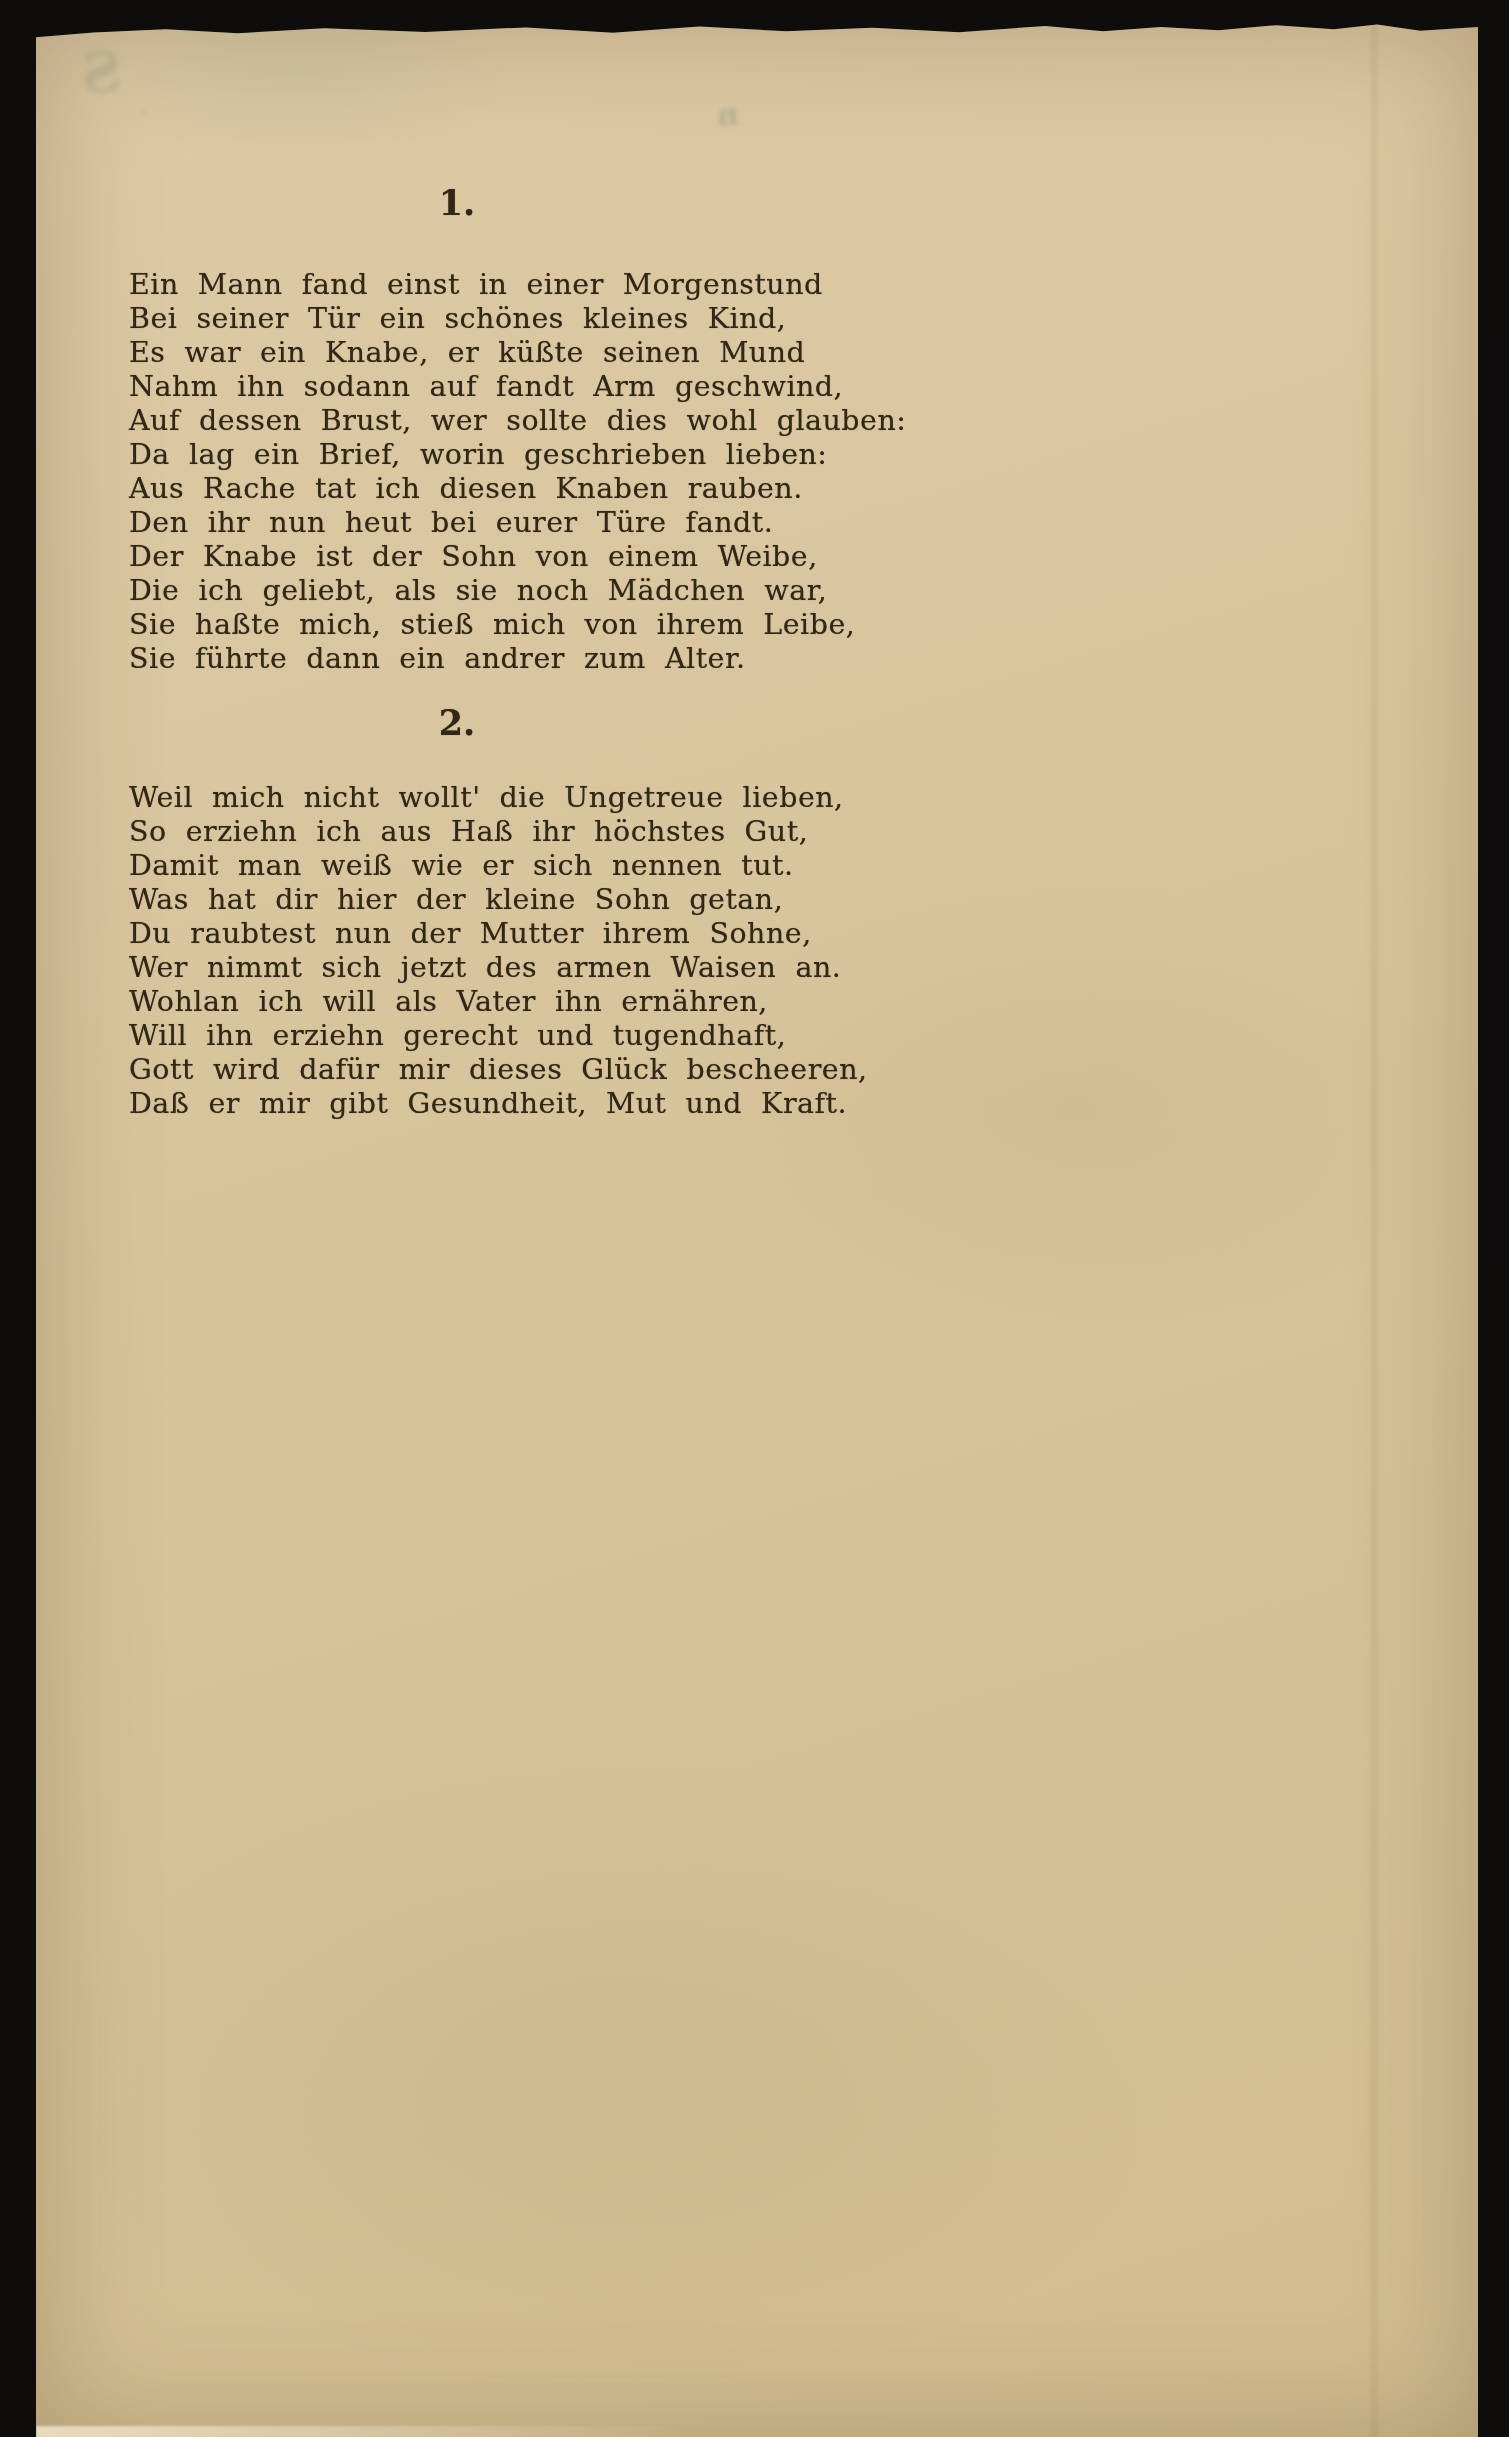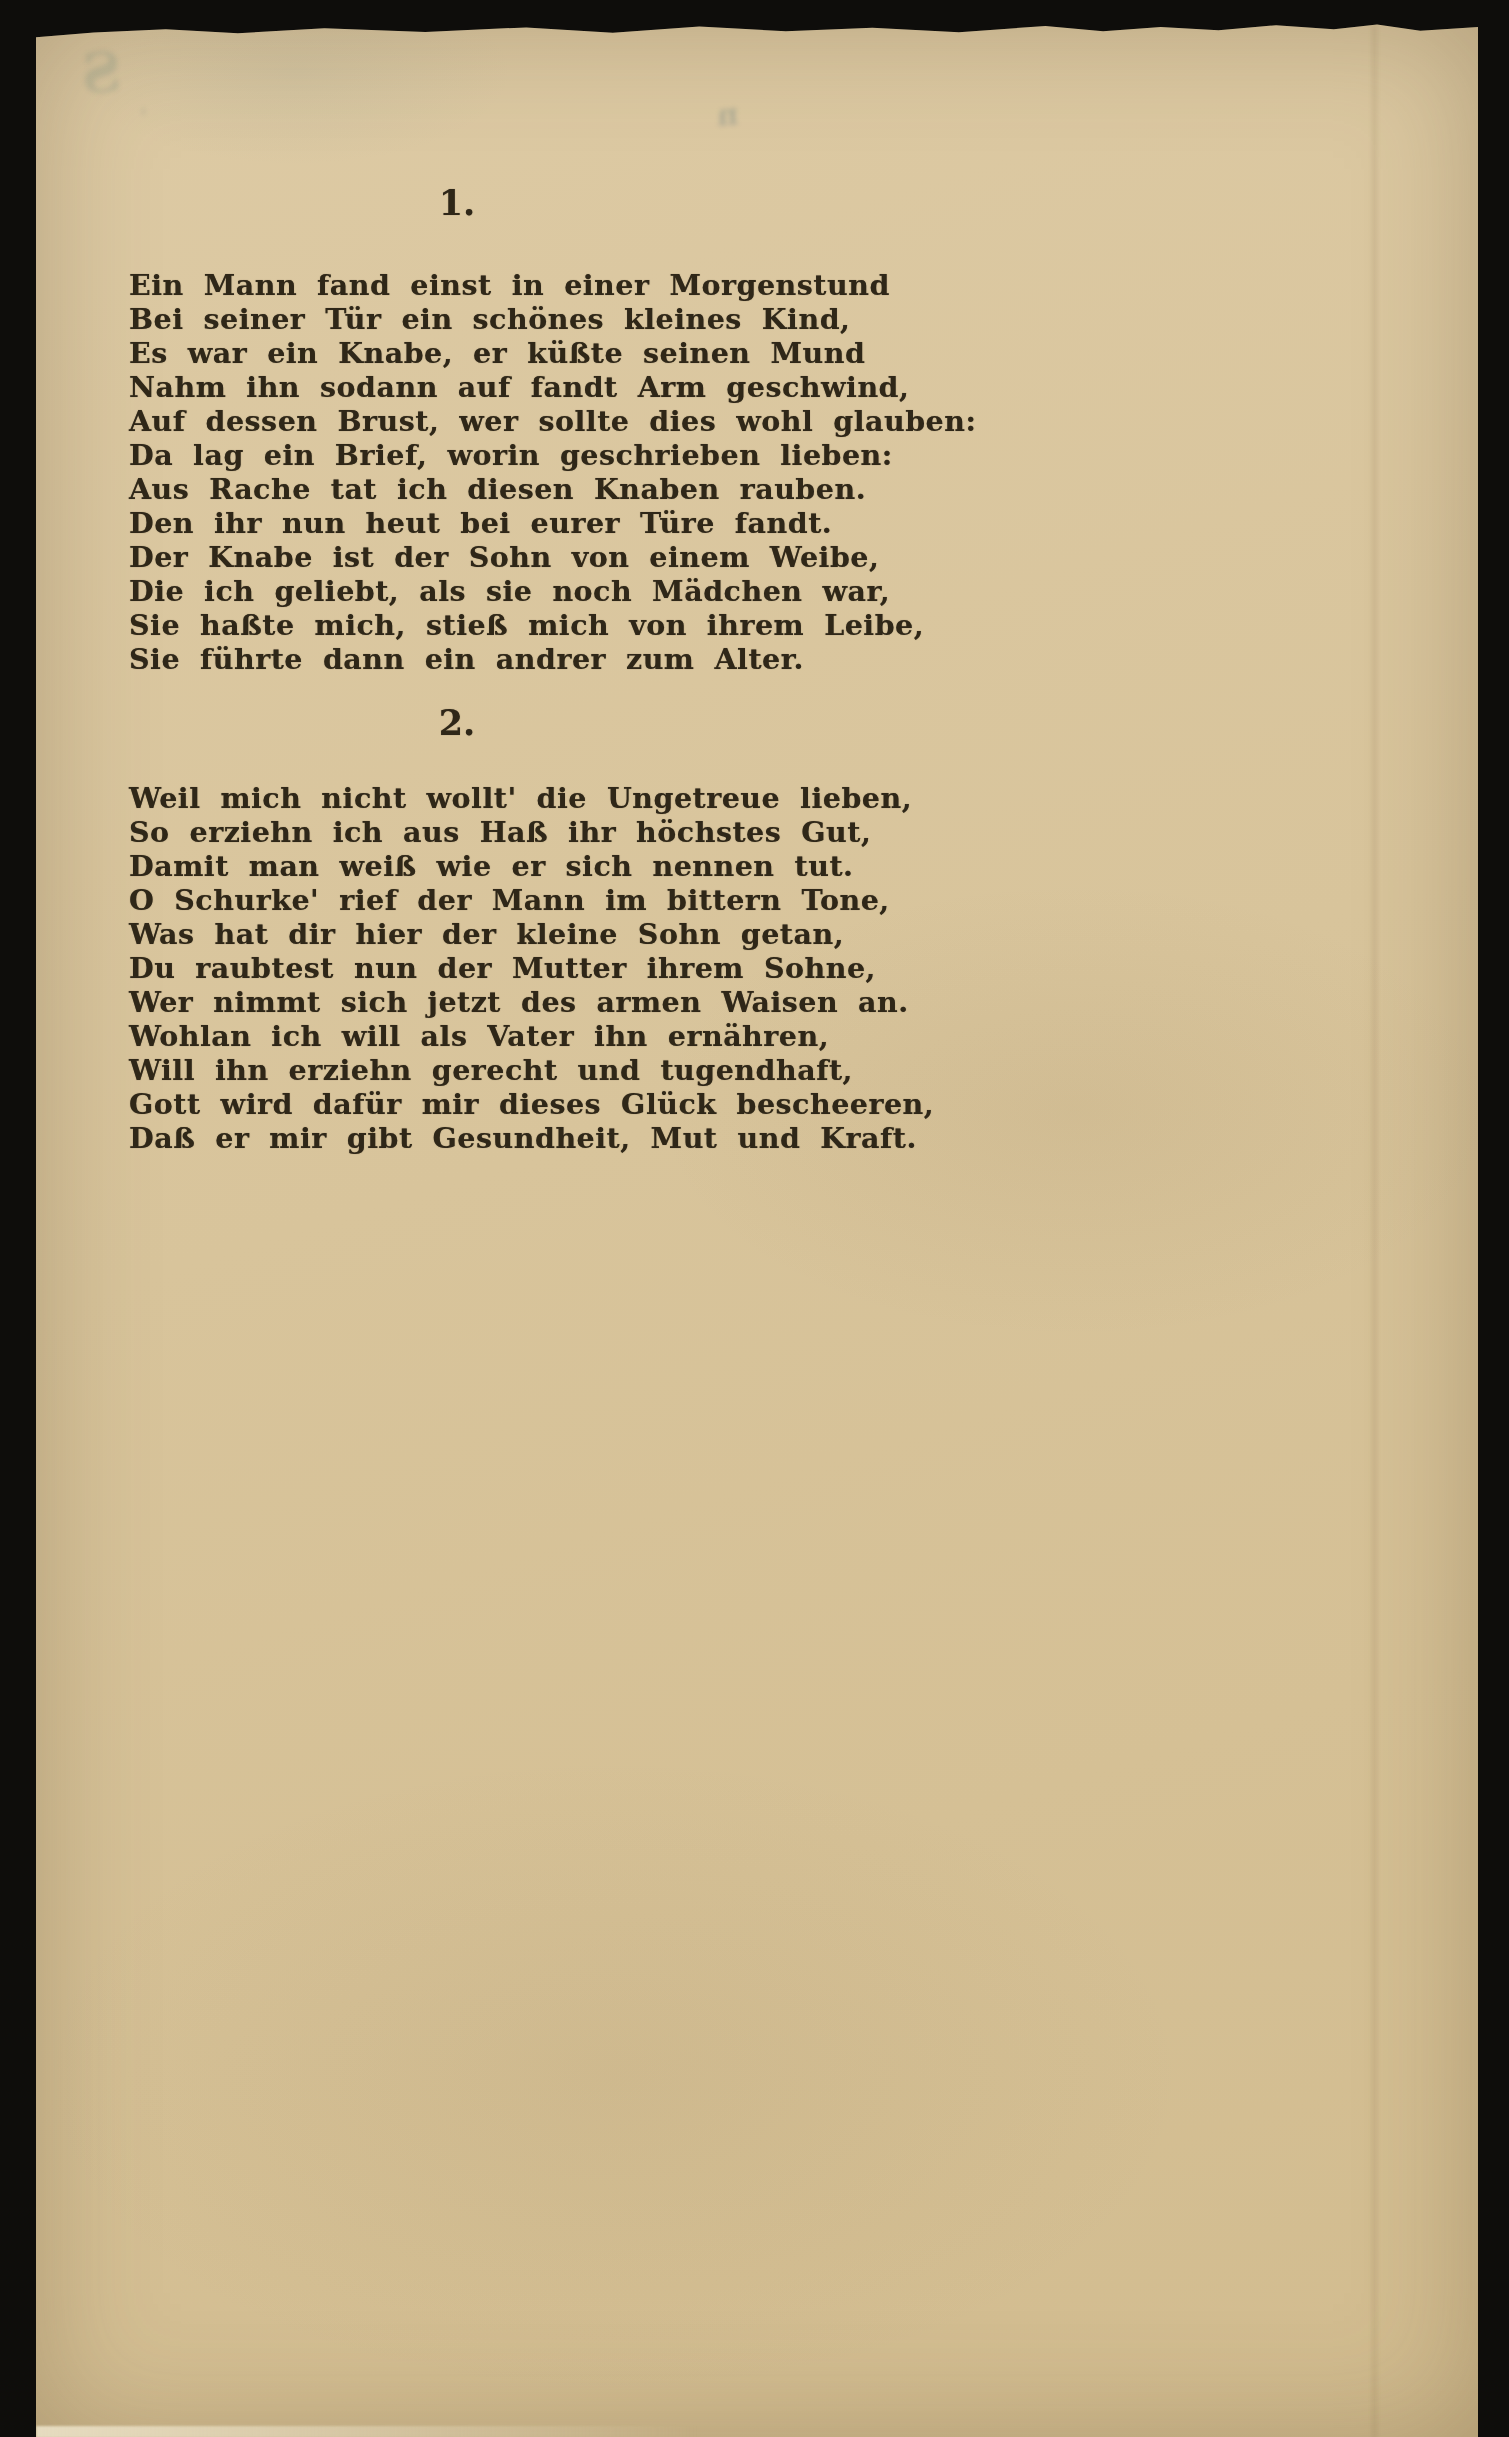--- a/index.html
+++ b/index.html
@@ -80,21 +80,21 @@
     margin-left: 298px;
     width: 60px;
     text-align: center;
     text-shadow: 0 0 0.9px rgba(47,39,24,0.55);
   }
   .stanza-number.n1 { margin-top: 10.4px; margin-bottom: 45px; }
   .stanza-number.n2 { margin-top: 26px; margin-bottom: 38px; }
   .stanza-lines .line {
     font-size: 28.5px;
     line-height: 34px;
-    font-weight: 700;
+    font-weight: 400;
     letter-spacing: 0.5px;
     word-spacing: 9.5px;
     white-space: nowrap;
     text-shadow: 0 0 0.9px rgba(47,39,24,0.55);
   }
 </style>
 </head>
 <body>
 
 <div class="scene">
@@ -125,21 +125,20 @@
           <div class="line">Sie führte dann ein andrer zum Alter.</div>
         </div>
       </div>
 
       <div class="stanza">
         <div class="stanza-number n2">2.</div>
         <div class="stanza-lines">
           <div class="line">Weil mich nicht wollt' die Ungetreue lieben,</div>
           <div class="line">So erziehn ich aus Haß ihr höchstes Gut,</div>
           <div class="line">Damit man weiß wie er sich nennen tut.</div>
-          <div class="line">O Schurke' rief der Mann im bittern Tone,</div>
           <div class="line">Was hat dir hier der kleine Sohn getan,</div>
           <div class="line">Du raubtest nun der Mutter ihrem Sohne,</div>
           <div class="line">Wer nimmt sich jetzt des armen Waisen an.</div>
           <div class="line">Wohlan ich will als Vater ihn ernähren,</div>
           <div class="line">Will ihn erziehn gerecht und tugendhaft,</div>
           <div class="line">Gott wird dafür mir dieses Glück bescheeren,</div>
           <div class="line">Daß er mir gibt Gesundheit, Mut und Kraft.</div>
         </div>
       </div>
 

